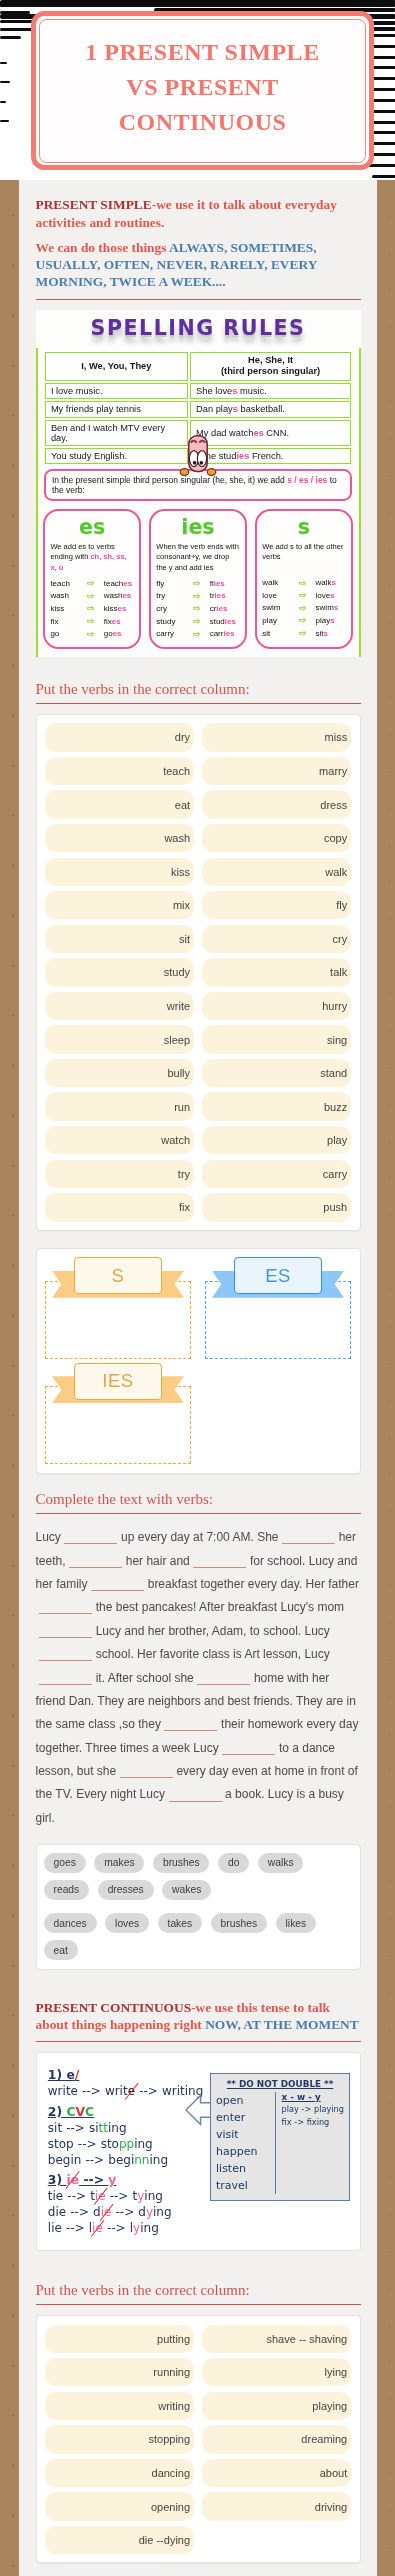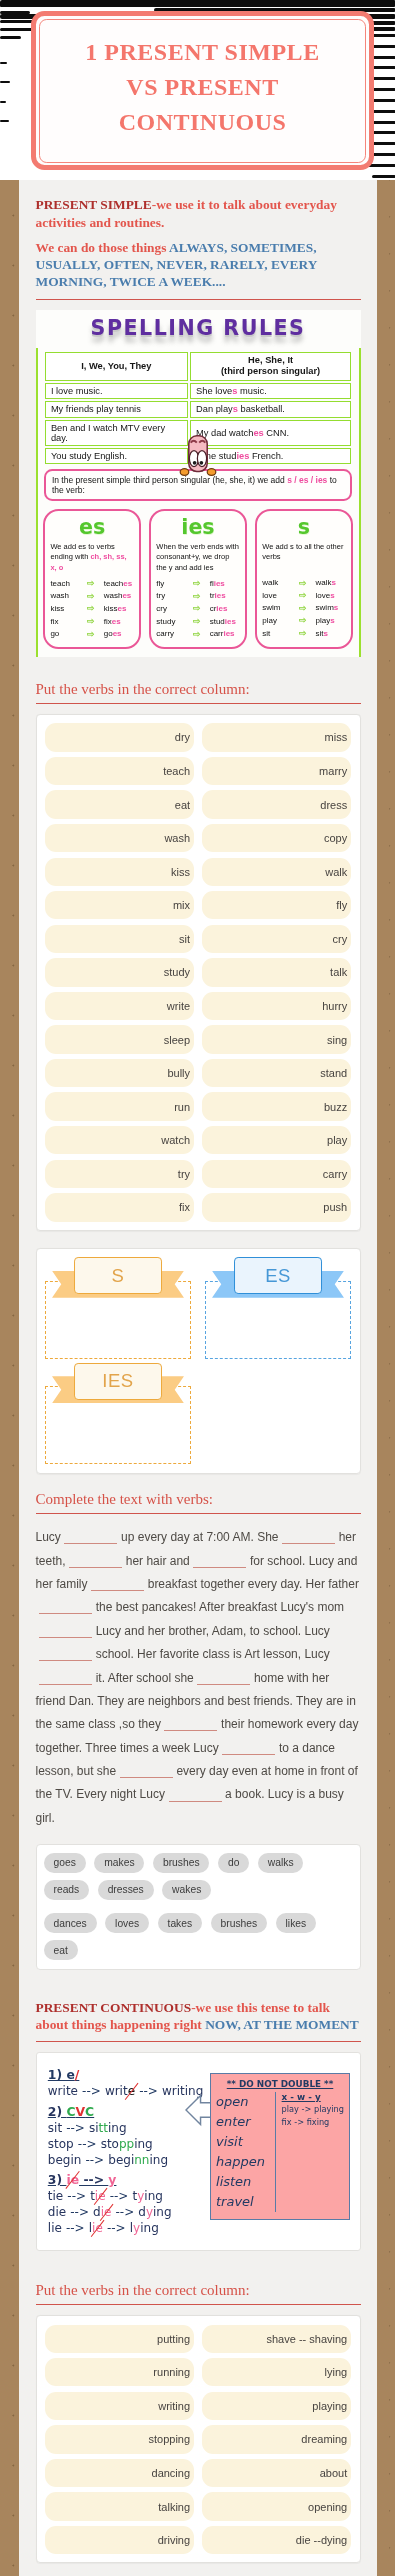--- a/index.html
+++ b/index.html
@@ -90,26 +90,26 @@
   .blank{display:inline-block;width:53px;border-bottom:1px solid #cf8a80;height:1em;vertical-align:-3.1px;margin:0 3.6px;}
   .bank-card{background:#fff;border:0.5px solid #e2e1de;border-radius:4.1px;padding:8.2px 7.2px;display:flex;flex-wrap:wrap;gap:6.7px 8.8px;margin-top:13.4px;}
   .bank-break{flex-basis:100%;height:0;}
   .pill{background:#d9d9d9;border-radius:12px;padding:4.6px 9.8px;font-size:10.3px;color:#3c3c3c;}
   
   .rules-card{background:#fff;border:0.5px solid #e2e1de;border-radius:3.1px;padding:9.3px 11.3px 12.4px;position:relative;
     font-family:"DejaVu Sans", sans-serif;color:#223a63;}
   .hw-h{font-size:12.4px;font-weight:700;text-decoration:underline;margin:5.2px 0 2.1px;}
   .hw-line{font-size:12px;margin:2.1px 0;}
   .hw-line .arr{margin:0 4.1px;color:#223a63;}
-  .dnd-box{position:absolute;right:9.3px;top:20.6px;width:128px;border:1px solid #5a7ba6;background:#fca5a5;padding:4.1px 5.2px 6.2px;}
+  .dnd-box{position:absolute;right:9.3px;top:20.6px;width:128px;border:1px solid #5a7ba6;background:#e5e5e5;padding:4.1px 5.2px 6.2px;}
   .dnd-title{font-size:8.8px;font-weight:700;text-decoration:underline;text-align:center;margin-bottom:3.1px;}
   .dnd-cols{display:flex;}
   .dnd-left{width:44%;border-right:1px solid #5a7ba6;padding-right:3.1px;}
   .dnd-right{padding-left:5.2px;}
-  .dnd-left div{font-size:13px;line-height:1.55;font-style:italic;}
+  .dnd-left div{font-size:11px;line-height:1.55;}
   .dnd-right .rh{font-size:8.8px;font-weight:700;text-decoration:underline;margin-bottom:1px;}
   .dnd-right div.ex{font-size:8.2px;line-height:1.6;}
   .dnd-arrow{position:absolute;right:141px;top:40px;}
 </style>
 </head>
 <body>
 
 <div class="header-band">
   <div id="stripes">
       <div class="stripe" style="top: 0px; height: 6.7px; width: 396px; right: 0px;"></div>
@@ -437,21 +437,20 @@
         <div class="chip">putting</div>
         <div class="chip">shave -- shaving</div>
         <div class="chip">running</div>
         <div class="chip">lying</div>
         <div class="chip">writing</div>
         <div class="chip">playing</div>
         <div class="chip">stopping</div>
         <div class="chip">dreaming</div>
         <div class="chip">dancing</div>
         <div class="chip">about</div>
-        <div class="chip">talking</div>
         <div class="chip">opening</div>
         <div class="chip">driving</div>
         <div class="chip">die --dying</div>
       </div>
   </div>
 
 </div>
 
 
 </body></html>

